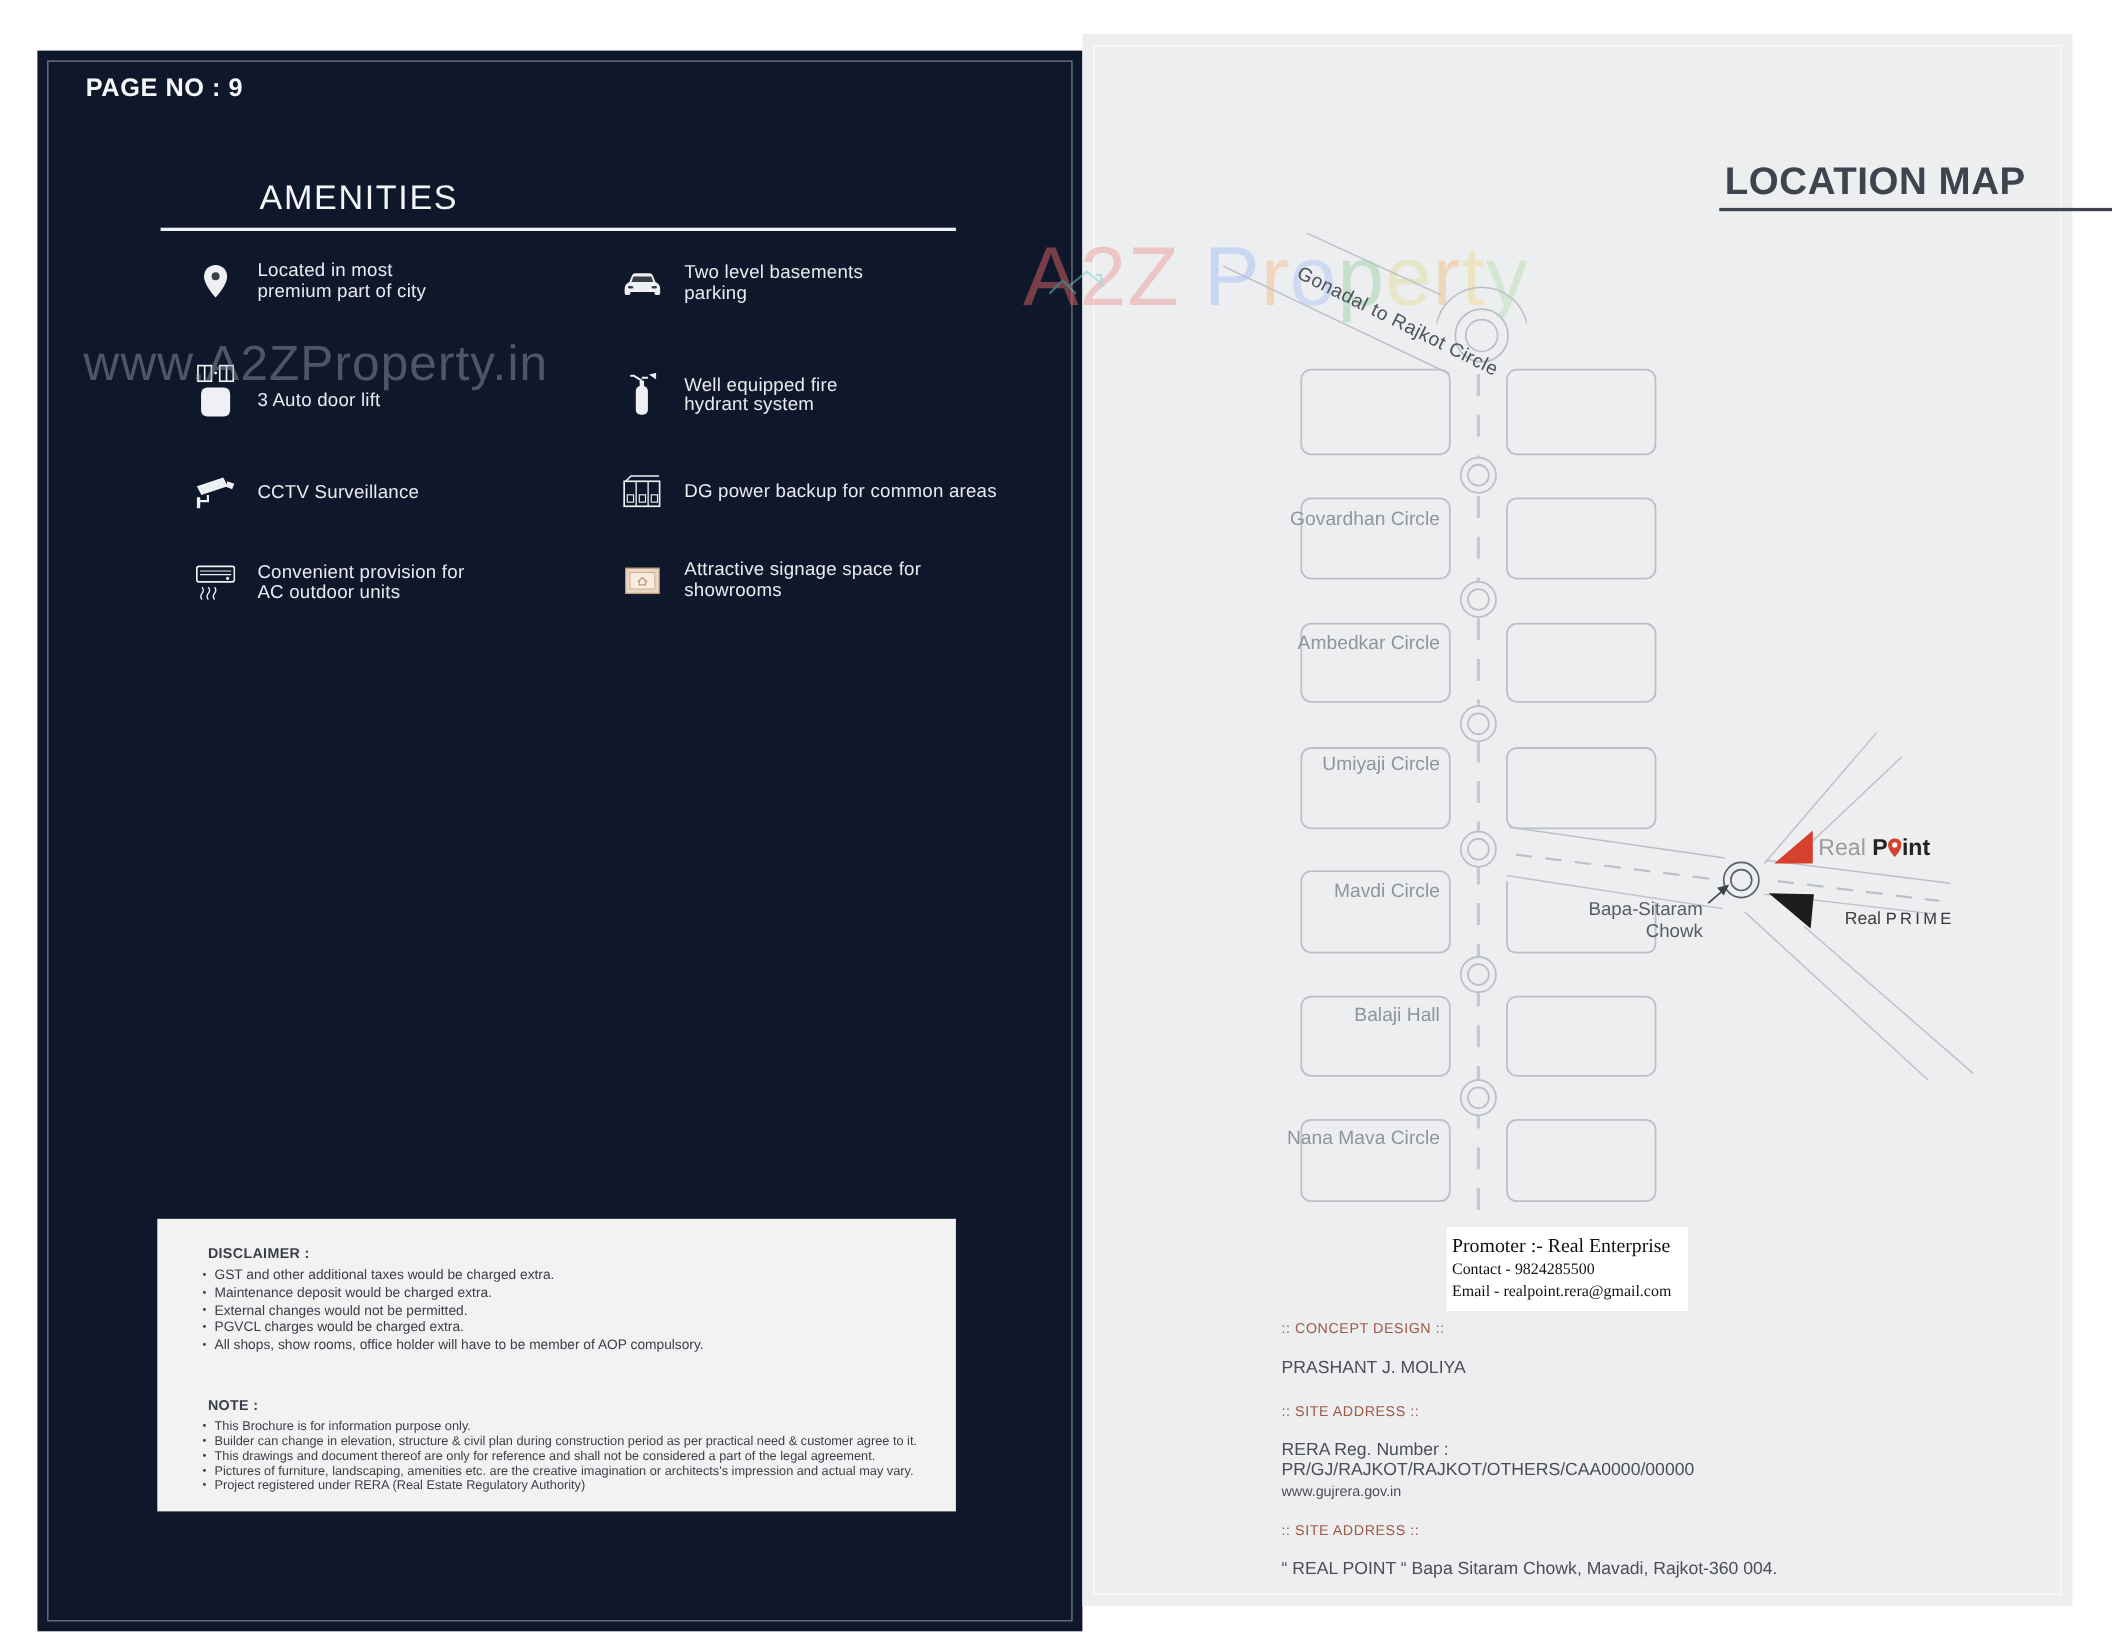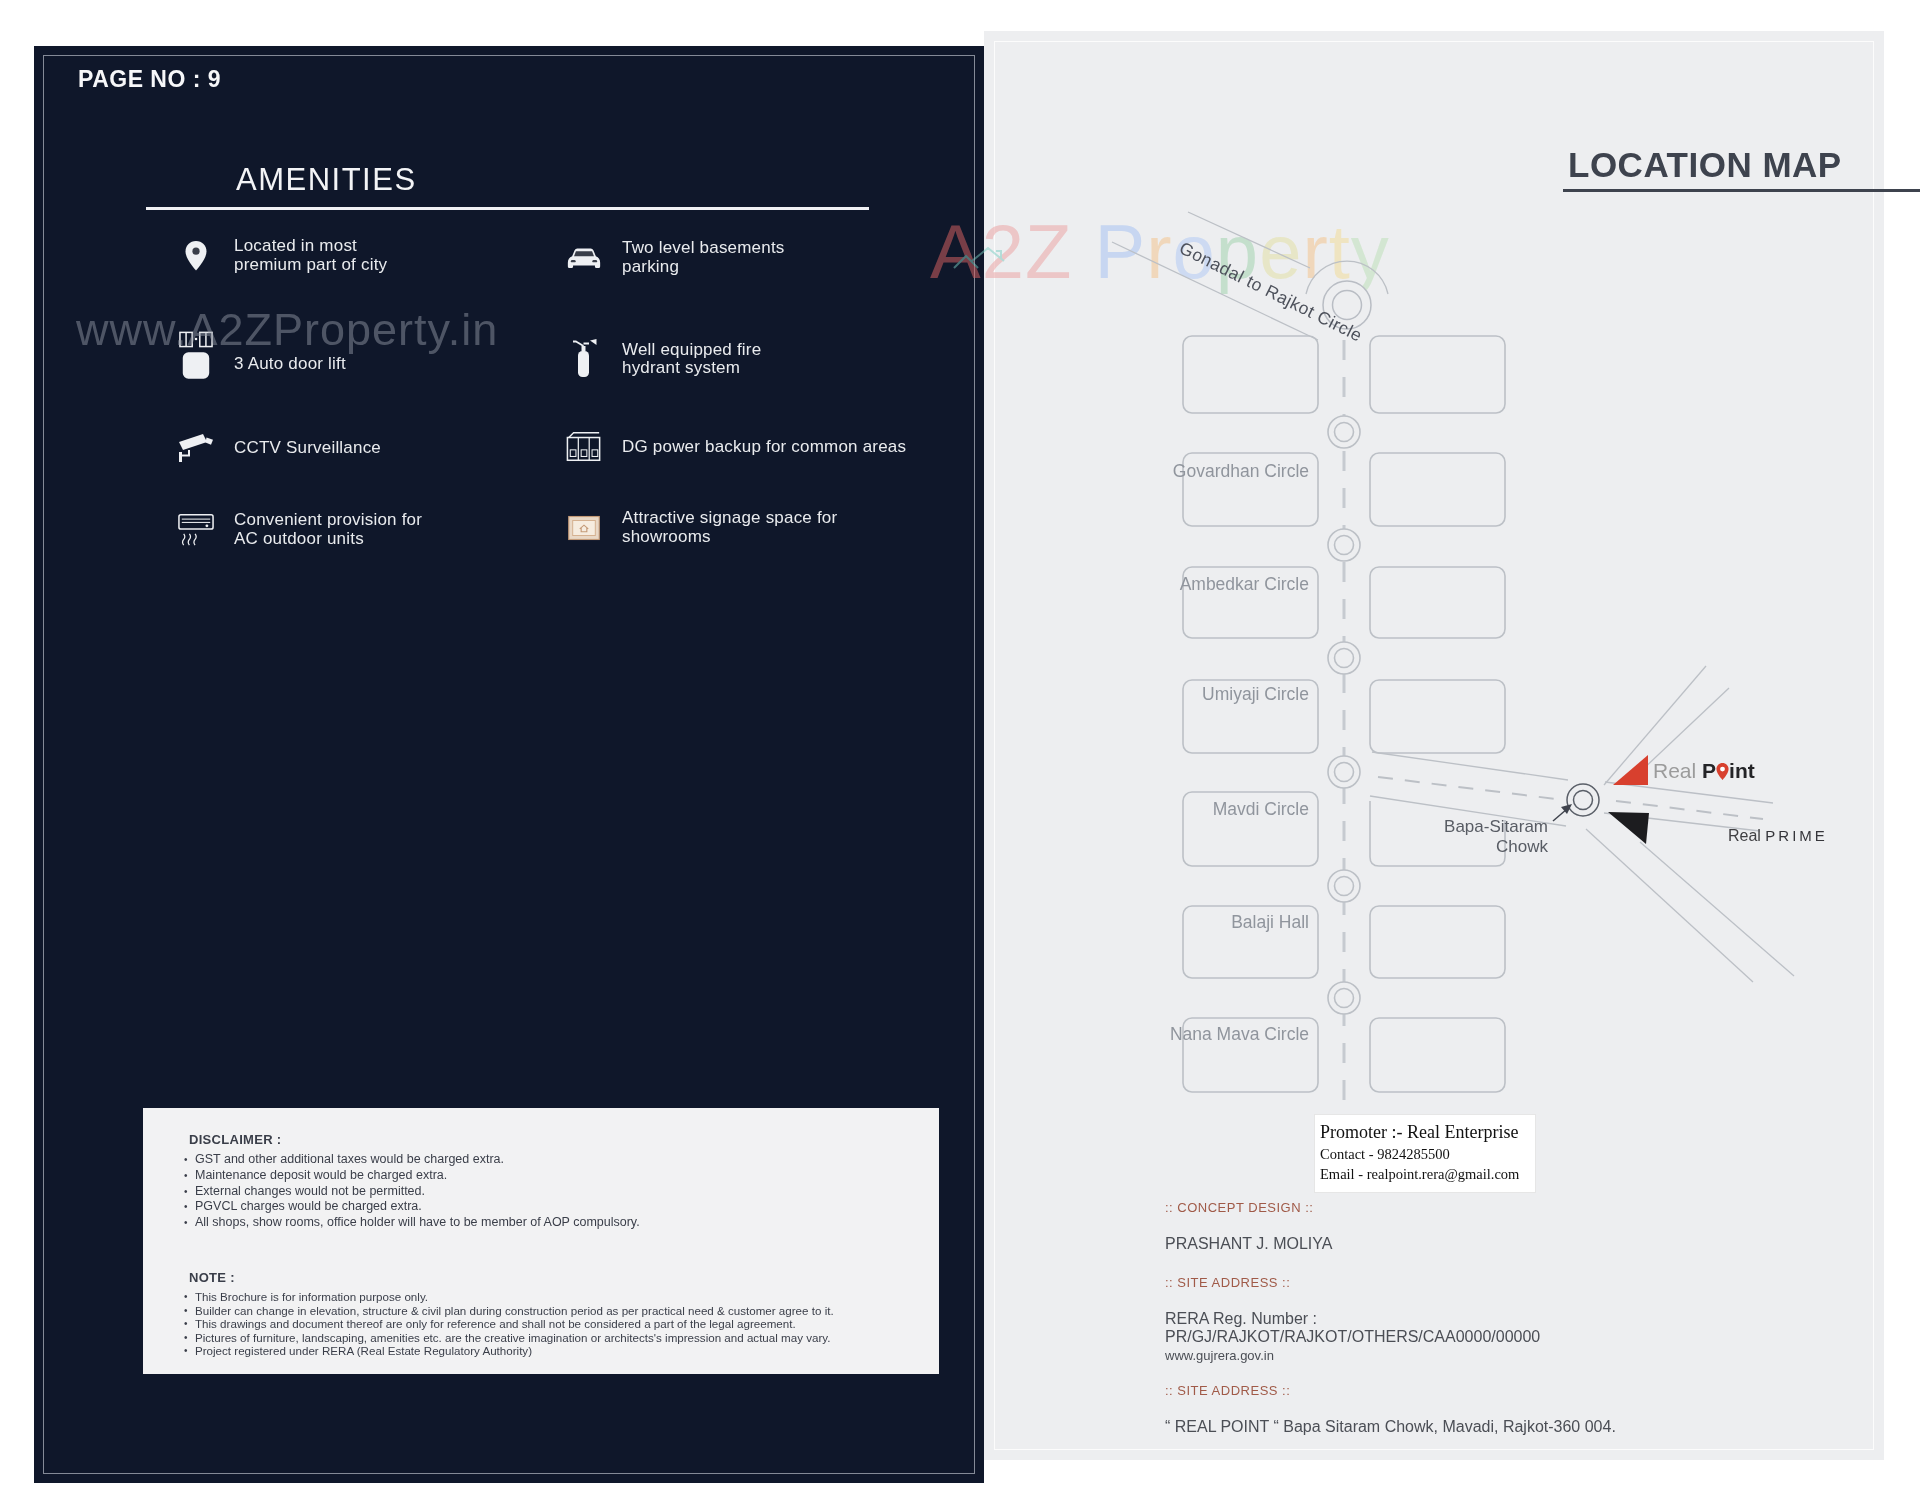--- a/index.html
+++ b/index.html
@@ -11,21 +11,21 @@
   .dark-inner{position:absolute;left:9px;top:9px;right:9px;bottom:9px;border:1px solid rgba(230,234,240,.55);pointer-events:none}
   .page-no{position:absolute;left:44px;top:20px;font-size:23px;font-weight:bold;color:#f6f7f9;letter-spacing:.5px}
   .amen-title{position:absolute;left:202px;top:116px;font-size:31px;color:#f3f4f6;letter-spacing:1.5px;font-weight:400;margin:0}
   .amen-rule{position:absolute;left:112px;top:161px;width:723px;height:3px;background:#f0f1f4}
   .amen-item{position:absolute;display:flex;align-items:center}
   .amen-ic{width:56px;display:flex;justify-content:center;align-items:center;flex:0 0 56px}
   .amen-tx{margin-left:10px;font-size:17px;line-height:18.5px;color:#e9ebee;letter-spacing:.2px}
   .amen-tx span{display:block}
   .wm-left{position:absolute;left:42px;top:258px;font-size:45px;color:#8d93a0;opacity:.5;letter-spacing:1px;white-space:nowrap}
 
-  .disc-box{position:absolute;left:109px;top:1062px;width:796px;height:266px;background:#f2f2f3;color:#3a3e49}
+  .disc-box{position:absolute;left:109px;top:1062px;width:726px;height:266px;background:#f2f2f3;color:#3a3e49}
   .disc-title{position:absolute;left:46px;top:24px;font-size:13px;font-weight:bold;letter-spacing:.3px}
   .disc-list{position:absolute;left:40px;top:44px;margin:0;padding:0;list-style:none;font-size:12.5px;line-height:15.8px;width:640px}
   .note-title{position:absolute;left:46px;top:162px;font-size:13px;font-weight:bold;letter-spacing:.3px}
   .note-list{position:absolute;left:40px;top:182px;margin:0;padding:0;list-style:none;font-size:11.6px;line-height:13.5px;width:660px}
   .disc-list li,.note-list li{position:relative;padding-left:12px}
   .disc-list li::before,.note-list li::before{content:"•";position:absolute;left:1px;top:0;font-size:10px}
 
   
   .light-panel{position:absolute;left:984px;top:31px;width:900px;height:1429px;background:#edeef0}
   .light-inner{position:absolute;left:10px;top:10px;right:10px;bottom:10px;border:1px solid rgba(255,255,255,.8);pointer-events:none}
@@ -33,21 +33,21 @@
   .map-rule{position:absolute;left:1563px;top:189px;width:357px;height:3px;background:#3e434e}
 
   .wm-right{position:absolute;left:930px;top:208px;font-size:76px;font-weight:normal;letter-spacing:1px;opacity:.55;white-space:nowrap}
   .wm-house{position:absolute;left:22px;top:-6px}
 
   .junction-label{position:absolute;left:1390px;top:817px;width:158px;text-align:right;font-size:17px;color:#585c64}
   .logo-point{position:absolute;left:1653px;top:759px;font-size:21px;white-space:nowrap}
   .logo-point .lp-real{color:#9b9b9b}
   .logo-point b{color:#242427;font-weight:bold}
   .logo-point svg{vertical-align:-2px}
-  .logo-prime{position:absolute;left:1728px;top:827px;font-size:16px;white-space:nowrap}
+  .logo-prime{position:absolute;left:1677px;top:827px;font-size:16px;white-space:nowrap}
   .logo-prime .pr-real{color:#3f3f42}
   .logo-prime .pr-name{font-size:15px;letter-spacing:3px;color:#35353a;font-weight:400}
 
   .contact{position:absolute;left:1165px;top:1114px;width:520px;text-align:left;color:#4b4e55}
   .promo-box{margin:0 auto;width:210px;background:#ffffff;border:1px solid #e6e6e6;padding:7px 5px 9px 5px;
              font-family:"Liberation Serif",serif;color:#111}
   .promo-l1{font-size:18px}
   .promo-l2{font-size:14.5px;margin-top:3px}
   .promo-l3{font-size:14.5px;margin-top:3px}
   .sec-label{font-size:13px;color:#a05a48;letter-spacing:.5px}

